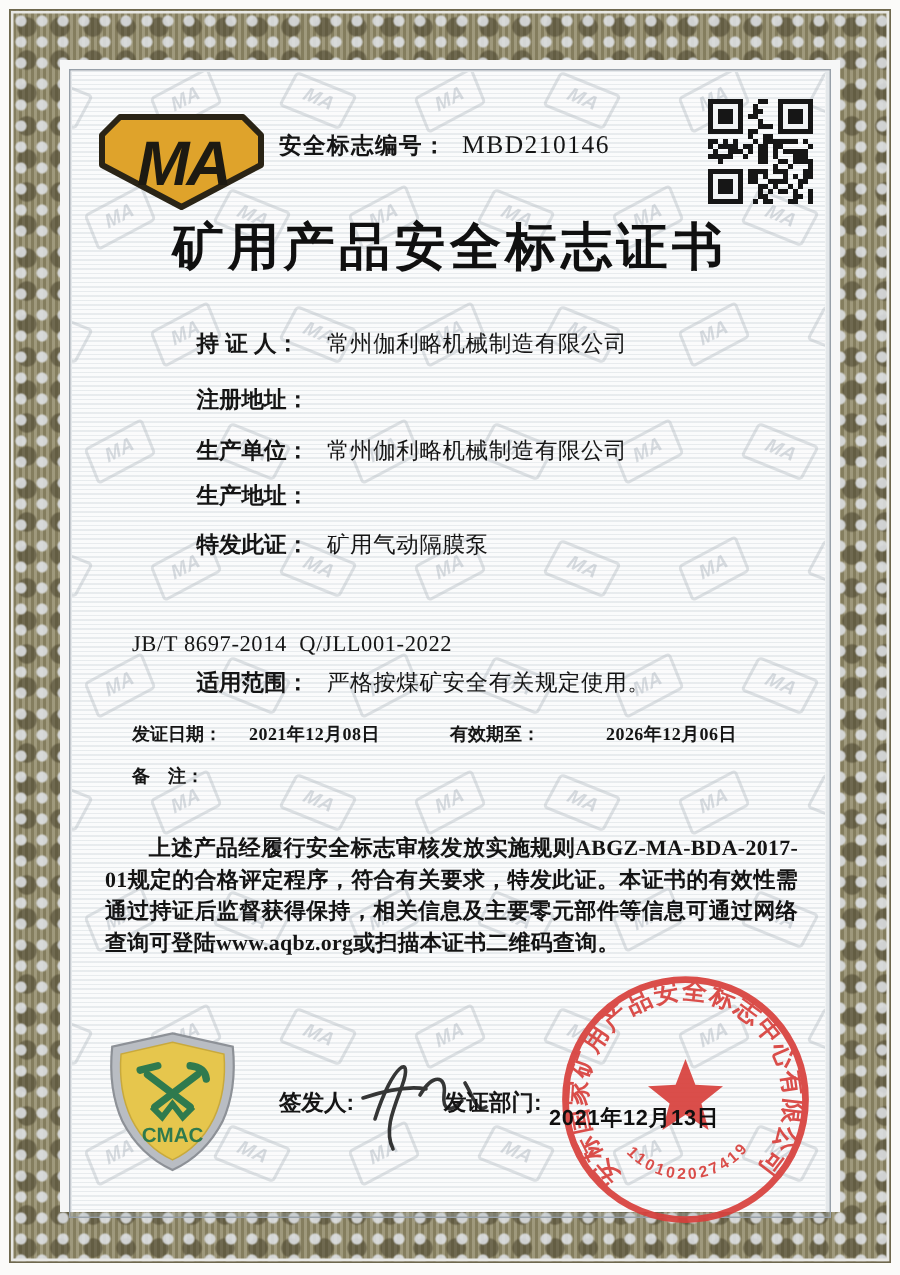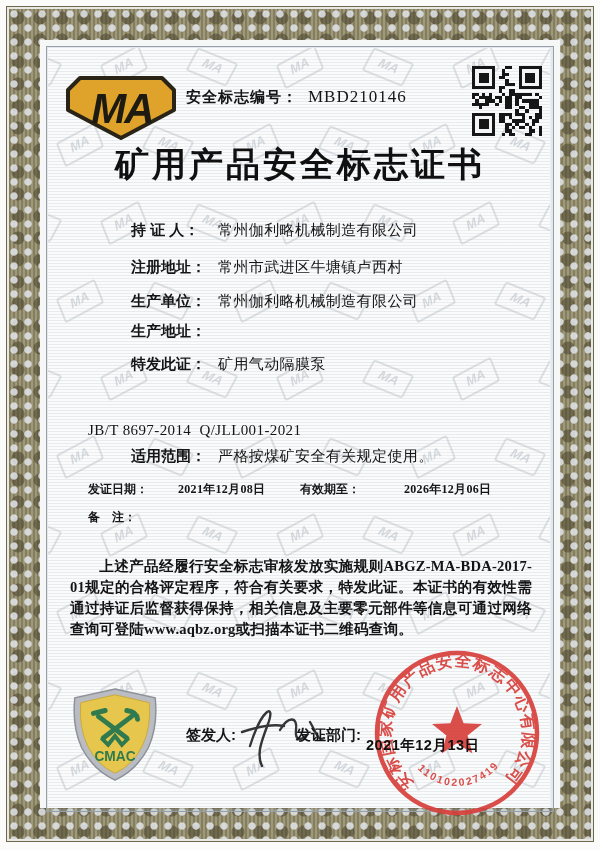--- a/index.html
+++ b/index.html
@@ -288,43 +288,42 @@
     </svg>
 
     <div class="title">矿用产品安全标志证书</div>
 
     <div class="row" style="top:220px">
       <span class="lbl">持 证 人：</span>
       <span class="val">常州伽利略机械制造有限公司</span>
     </div>
     <div class="row" style="top:257px">
       <span class="lbl">注册地址：</span>
-      <span class="val">常州市武进区牛塘镇卢西村</span>
     </div>
     <div class="row" style="top:291px">
       <span class="lbl">生产单位：</span>
       <span class="val">常州伽利略机械制造有限公司</span>
     </div>
     <div class="row addr" style="top:315px">
       <span class="lbl" style="margin-top:6px">生产地址：</span>
     </div>
     <div class="row" style="top:354px">
       <span class="lbl">特发此证：</span>
       <span class="val">矿用气动隔膜泵</span>
     </div>
     <div class="row wide" style="top:420px">
-      <span class="val">JB/T 8697-2014  Q/JLL001-2021</span>
+      <span class="val">JB/T 8697-2014  Q/JLL001-2022</span>
     </div>
     <div class="row" style="top:446px">
       <span class="lbl">适用范围：</span>
       <span class="val">严格按煤矿安全有关规定使用。</span>
     </div>
 
     <span class="dt lab" style="left:88px;top:481px">发证日期：</span>
-    <span class="dt value" style="left:178px;top:481px">2021年12月08日</span>
+    <span class="dt value" style="left:166px;top:481px">2021年12月08日</span>
     <span class="dt lab" style="left:300px;top:481px">有效期至：</span>
     <span class="dt value" style="left:404px;top:481px">2026年12月06日</span>
 
     <span class="dt lab" style="left:88px;top:509px">备　注：</span>
 
     <div class="statement">上述产品经履行安全标志审核发放实施规则ABGZ-MA-BDA-2017-01规定的合格评定程序，符合有关要求，特发此证。本证书的有效性需通过持证后监督获得保持，相关信息及主要零元部件等信息可通过网络查询可登陆www.aqbz.org或扫描本证书二维码查询。</div>
 
     <svg class="cmac" viewBox="0 0 100 98">
       <path d="M50 2 L91 11 Q94 40 84 62 Q72 85 50 95 Q28 85 16 62 Q6 40 9 11 Z" fill="#B9BDC3" stroke="#8d9197" stroke-width="1.5"></path>
       <path d="M50 8 L85 16 Q87 41 78 60 Q68 80 50 88 Q32 80 22 60 Q13 41 15 16 Z" fill="#E6C64D" stroke="#c8a93c" stroke-width="1"></path>

